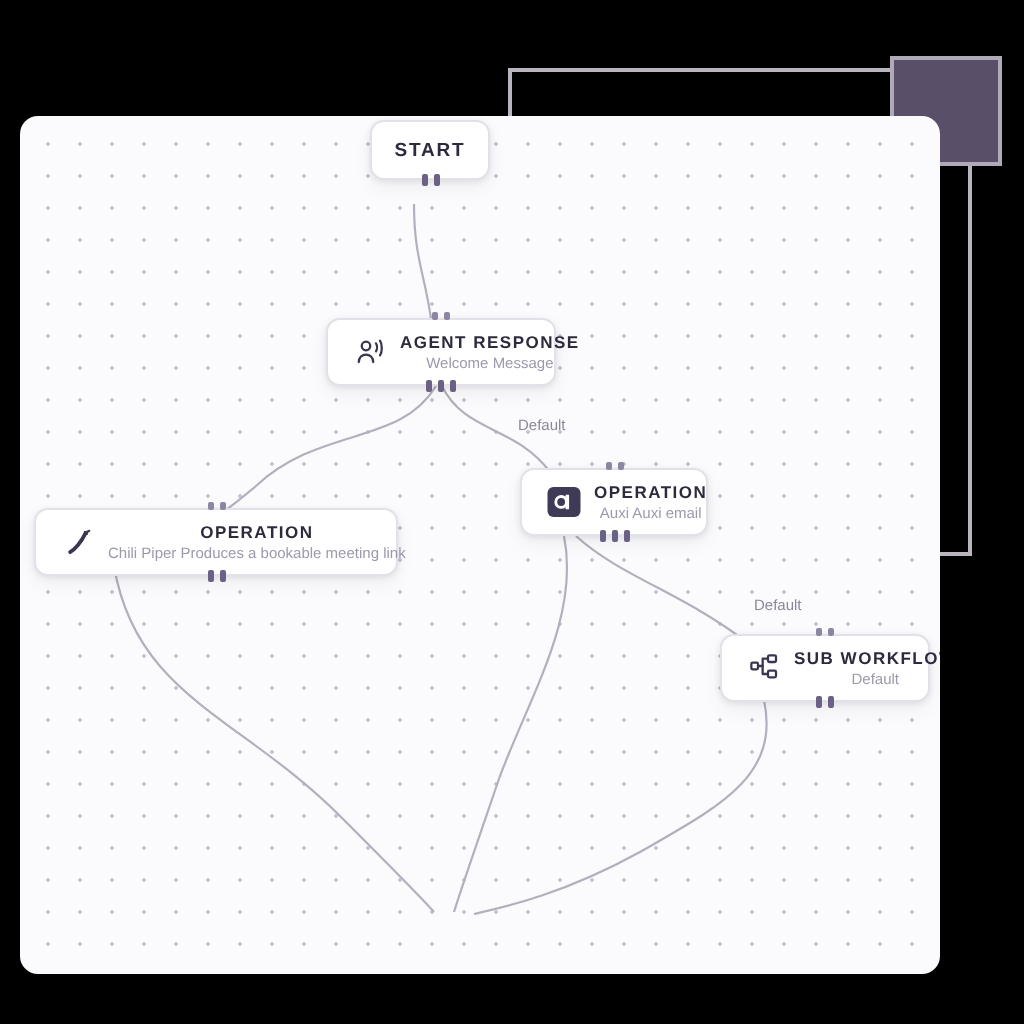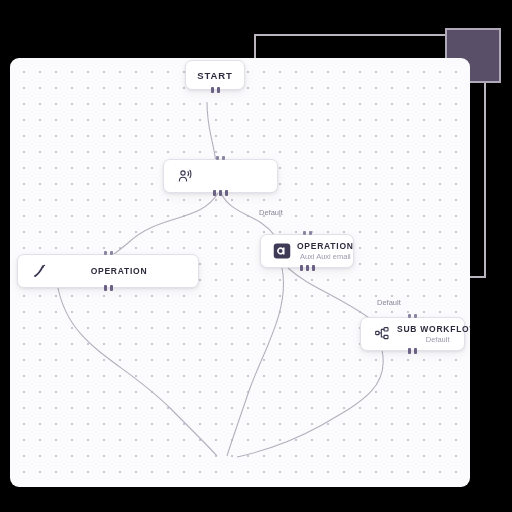--- a/index.html
+++ b/index.html
@@ -174,20 +174,24 @@
         <div class="handle small"></div>
       </div>
       <div class="node-icon">
         <svg class="glyph" width="16" height="16" viewBox="0 0 24 24" fill="none" stroke="#3b3550" stroke-width="1.7" stroke-linecap="round" stroke-linejoin="round">
           <circle cx="9" cy="7.5" r="3.2"></circle>
           <path d="M3.6 19.5c0-3.4 2.5-5.6 5.4-5.6s5.4 2.2 5.4 5.6"></path>
           <path d="M16.5 5.5c1 1.6 1 4.4 0 6"></path>
           <path d="M19.5 3.5c1.8 2.6 1.8 8.4 0 11"></path>
         </svg>
       </div>
+      <div class="node-text">
+        <span class="node-title">AGENT RESPONSE</span>
+        <span class="node-sub">Welcome Message</span>
+      </div>
       <div class="handles bottom">
         <div class="handle"></div>
         <div class="handle"></div>
         <div class="handle"></div>
       </div>
     </div>
 
     <div class="node" style="left:250px; top:176px; width:94px; height:34px;">
       <div class="handles top">
         <div class="handle small"></div>
@@ -218,20 +222,21 @@
       </div>
       <div class="node-icon">
         <svg class="glyph" width="17" height="17" viewBox="0 0 24 24" fill="none" stroke="#3b3550" stroke-width="1.6" stroke-linecap="round" stroke-linejoin="round">
           <path d="M16.5 5.2c-1.2 2.6-3 5.6-5.2 8.2-2.1 2.5-4.2 4.3-5.6 5.1" stroke-width="2.6"></path>
           <path d="M16.6 5.2c.9-1 1.8-1.6 2.6-1.8"></path>
           <path d="M16.2 4.2c.6.4 1.1.8 1.4 1.3"></path>
         </svg>
       </div>
       <div class="node-text">
         <span class="node-title">OPERATION</span>
+        <span class="node-sub">Chili Piper Produces a bookable meeting link</span>
       </div>
       <div class="handles bottom">
         <div class="handle"></div>
         <div class="handle"></div>
       </div>
     </div>
 
     <div class="node" style="left:350px; top:259px; width:105px; height:34px;">
       <div class="handles top">
         <div class="handle small"></div>

